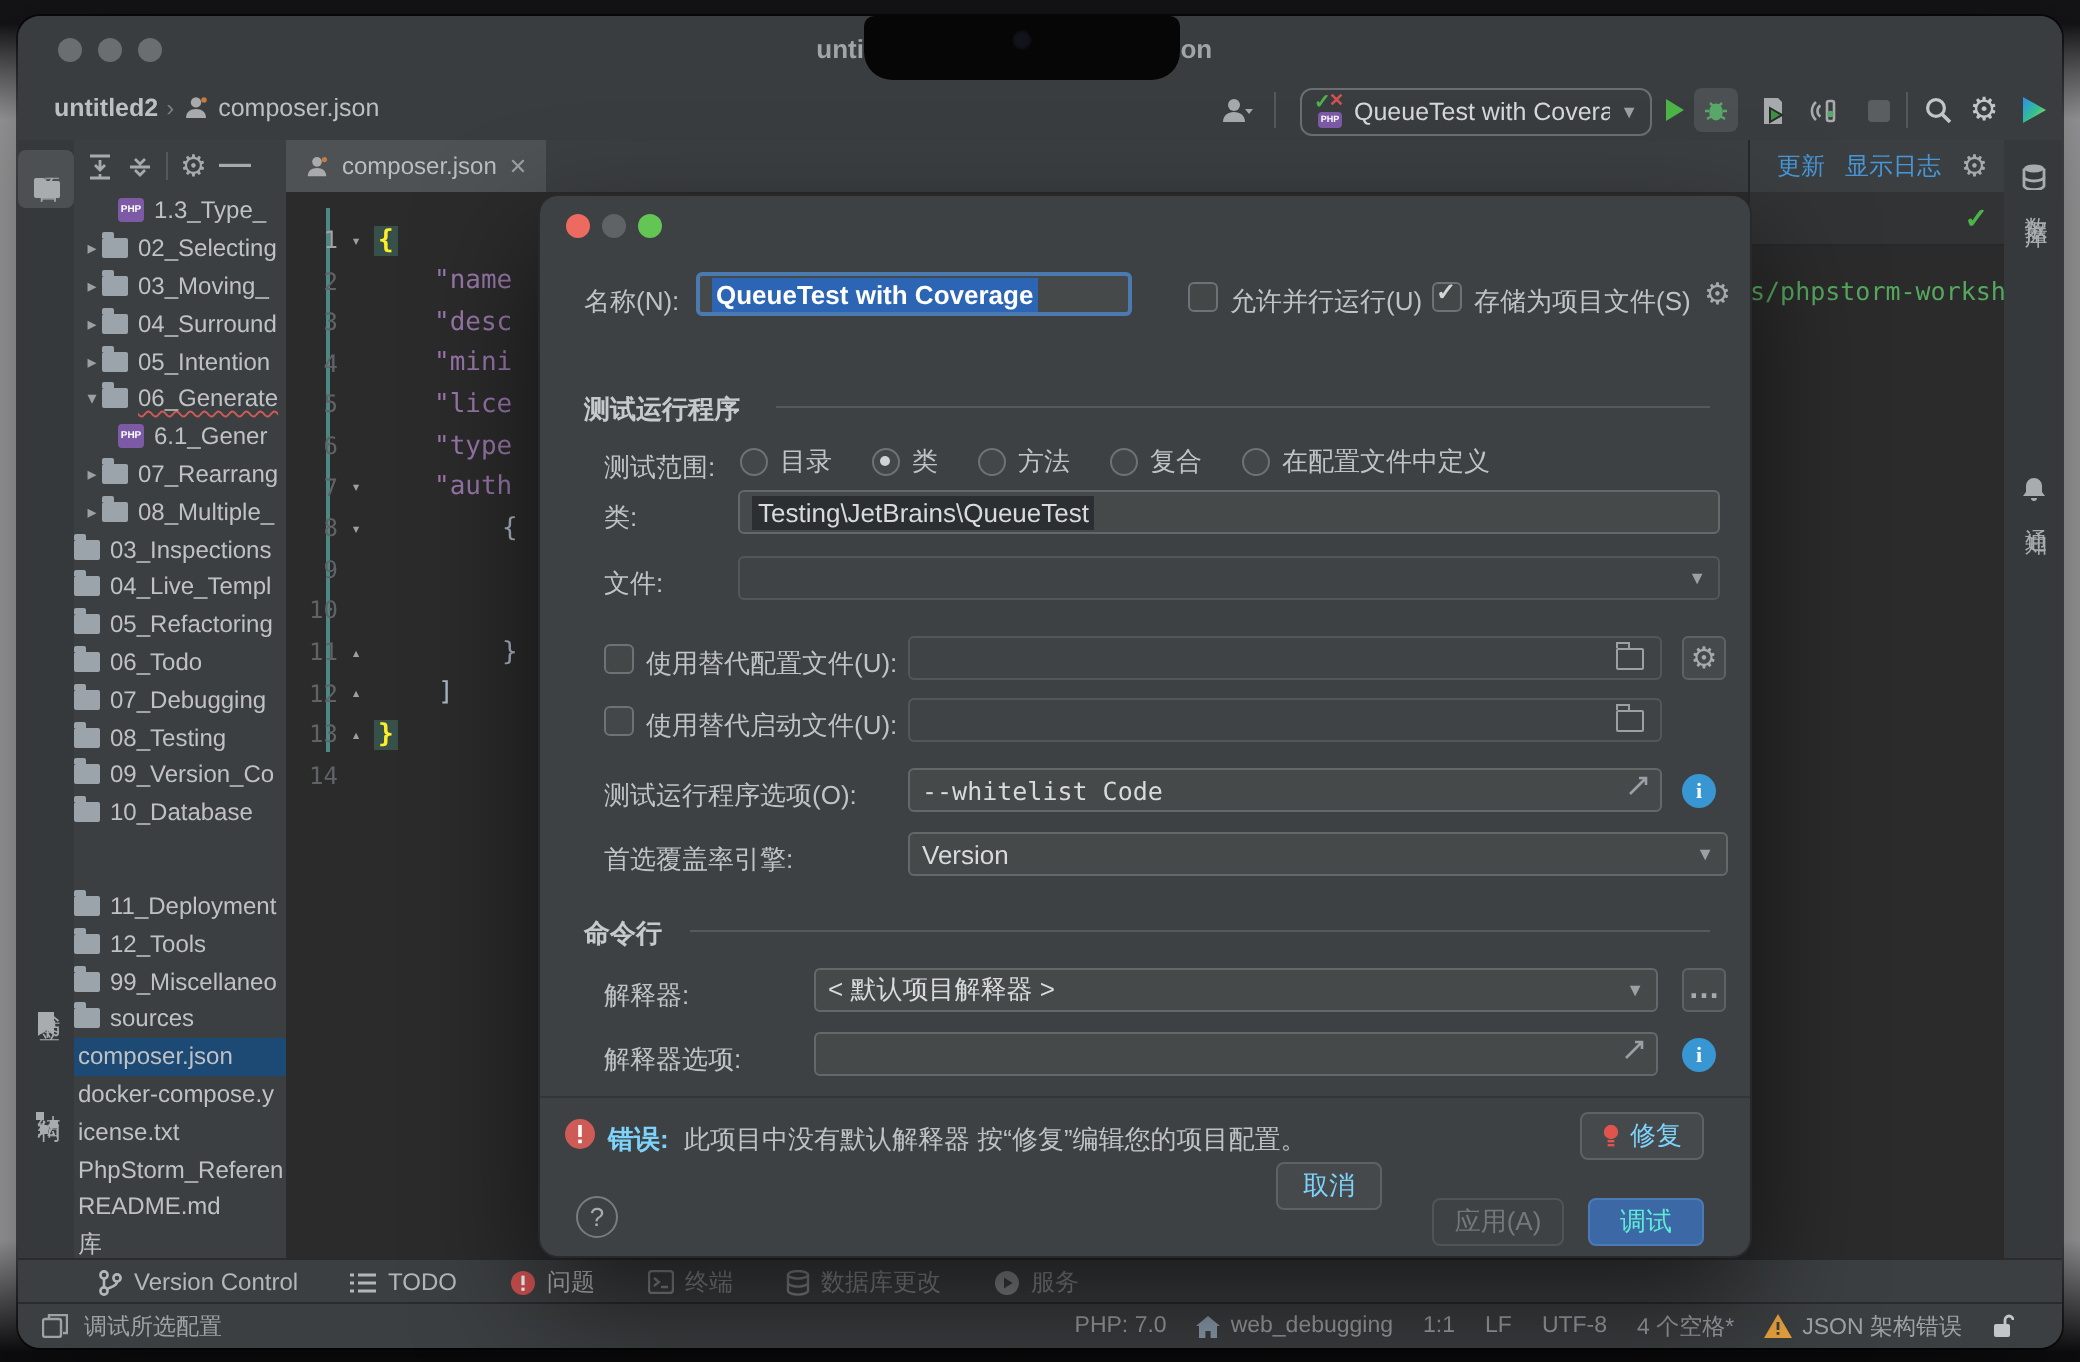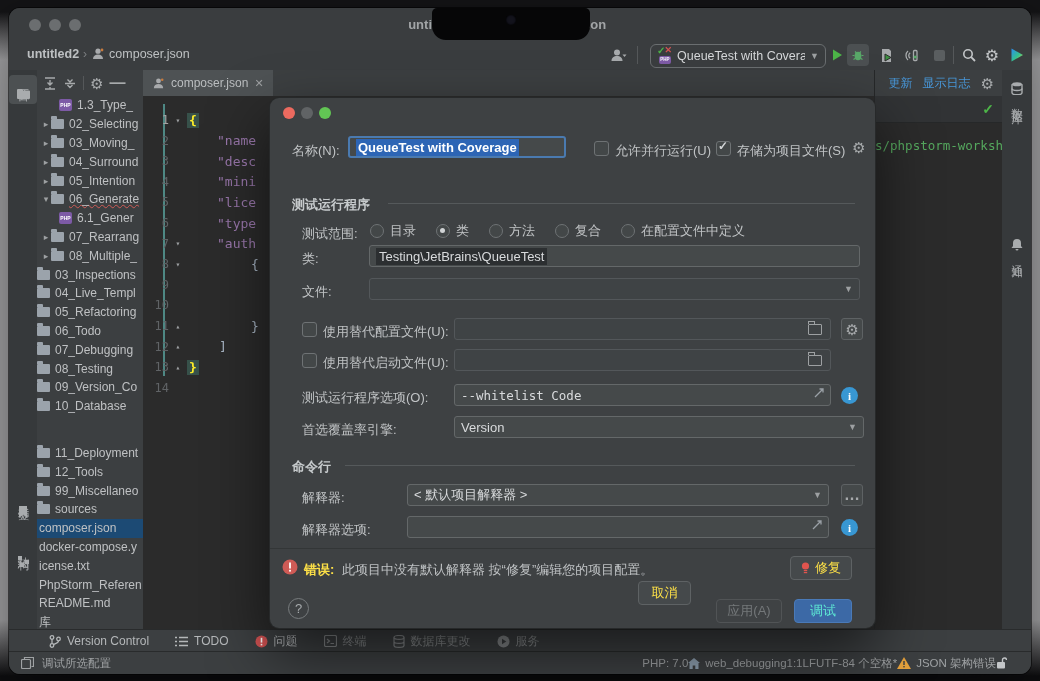--- a/index.html
+++ b/index.html
@@ -57,39 +57,39 @@
   #rpanel .band2{position:absolute;left:0;top:26px;right:0;height:26px;background:#313335;display:flex;align-items:center;justify-content:flex-end;gap:10px;padding-right:8px;border-bottom:1px solid #262829;}
   #rpanel .link{color:#4896d8;font-size:12px;}
   #greenpath{position:absolute;left:0;top:68px;color:#55a85e;font-family:"DejaVu Sans Mono",monospace;font-size:12.5px;white-space:nowrap;}
   #moredots{position:absolute;right:37px;top:66px;color:#a7aaac;font-size:13px;font-weight:bold;}
   
   #twbar{position:absolute;left:0;right:0;bottom:22px;height:22px;background:#3c3f41;border-top:1px solid #292b2c;display:flex;align-items:center;gap:26px;padding-left:40px;font-size:12px;color:#b4b7b9;}
   .twitem{display:flex;align-items:center;gap:6px;}
   .twitem.dim{color:#85888a;}
   #statusbar{position:absolute;left:0;right:0;bottom:0;height:22px;background:#3c3f41;border-top:1px solid #292b2c;font-size:11.5px;color:#9fa2a4;}
   #status-left{position:absolute;left:12px;top:0;height:22px;display:flex;align-items:center;gap:8px;}
-  #status-right{position:absolute;right:24px;top:0;height:22px;display:flex;align-items:center;}
+  #status-right{position:absolute;right:24px;top:0;height:22px;display:flex;align-items:center;gap:15px;}
   .sitem{display:flex;align-items:center;gap:5px;}
   
   #dlg{position:absolute;left:270px;top:98px;width:605px;height:530px;background:#3e4143;border-radius:9px;
     box-shadow:0 0 0 1px #27292a,0 24px 60px rgba(0,0,0,.6);}
   #dlg-title{position:absolute;left:0;top:7px;width:100%;text-align:center;color:#b9bcbe;font-size:13px;font-weight:bold;}
   .dtl{position:absolute;top:9px;width:12px;height:12px;border-radius:50%;}
   .dlabel{position:absolute;color:#c0c3c5;font-size:13px;white-space:nowrap;}
   .field{position:absolute;height:22px;background:#45494a;border:1px solid #646869;border-radius:3px;box-sizing:border-box;
     display:flex;align-items:center;padding:0 6px;font-size:13px;color:#d8dadc;}
   .field.disabled{background:#3f4345;border-color:#53575a;color:#8a8e91;}
   .caret{position:absolute;right:6px;color:#9da0a2;font-size:9px;}
   .sechdr{position:absolute;color:#c6cacc;font-size:13px;font-weight:bold;}
   .secline{position:absolute;height:1px;background:#55595b;}
   .cb{position:absolute;width:15px;height:15px;border:1.5px solid #6e7274;border-radius:3px;box-sizing:border-box;background:#434748;}
   .cb.on:after{content:"✓";position:absolute;left:1px;top:-3px;color:#d3d6d8;font-size:12px;font-weight:bold;}
   .radio{width:14px;height:14px;border:1.5px solid #6e7274;border-radius:50%;box-sizing:border-box;position:relative;background:#434748;}
   .radio.on:after{content:"";position:absolute;left:3px;top:3px;width:5px;height:5px;border-radius:50%;background:#d0d3d5;}
-  .btn{position:absolute;height:24px;background:#45494b;border:1px solid #5e6264;border-radius:4px;color:#fde047;
+  .btn{position:absolute;height:24px;background:#45494b;border:1px solid #5e6264;border-radius:4px;color:#7dd3fc;
     font-size:13px;display:flex;align-items:center;justify-content:center;box-sizing:border-box;gap:5px;}
   .btn.primary{background:#3c69a6;border-color:#4a7ab8;color:#5eead4;}
   .btn.disabled{background:#3f4244;border-color:#515456;color:#74787a;}
   .sqbtn{position:absolute;width:22px;height:22px;background:#45494a;border:1px solid #5e6264;border-radius:3px;box-sizing:border-box;
     display:flex;align-items:center;justify-content:center;color:#a7aaac;}
   .infobtn{position:absolute;width:17px;height:17px;border-radius:50%;background:#3897d3;color:#fff;font-size:11px;font-weight:bold;
     display:flex;align-items:center;justify-content:center;font-family:"Liberation Serif",serif;}
   .mini-folder{width:12px;height:9px;border:1.5px solid #9da0a2;border-radius:1px;position:relative;}
   .mini-folder:before{content:"";position:absolute;left:-1px;top:-4px;width:5px;height:2px;border:1.5px solid #9da0a2;border-bottom:none;}
   .selspan{background:#2d65b5;color:#fff;font-weight:bold;padding:1px 2px;}
@@ -680,21 +680,21 @@
 
   <span class="secline" style="left:0;top:450px;width:605px;background:#333637"></span>
 
   <span class="abs" style="left:12px;top:461px">
     <svg width="16" height="16" viewBox="0 0 16 16">
         <circle cx="8" cy="8" r="7.5" fill="#cf5b56"></circle>
         <rect x="7.1" y="3.5" width="1.8" height="6" fill="#fff"></rect>
         <rect x="7.1" y="10.8" width="1.8" height="1.8" fill="#fff"></rect>
       </svg>
   </span>
-  <span class="dlabel" style="left:34px;top:463px;font-weight:bold;color:#fde047">错误:</span>
+  <span class="dlabel" style="left:34px;top:463px;font-weight:bold;color:#7dd3fc">错误:</span>
   <span class="dlabel" style="left:72px;top:463px;color:#bfc2c4">此项目中没有默认解释器 按“修复”编辑您的项目配置。</span>
   <span class="btn" style="left:520px;top:458px;width:62px">
     <svg width="9" height="13" viewBox="0 0 9 13">
         <circle cx="4.5" cy="4" r="3.6" fill="#e0544e"></circle>
         <rect x="2.8" y="8" width="3.4" height="1.2" fill="#e0544e"></rect>
         <rect x="2.8" y="10" width="3.4" height="1.2" fill="#e0544e"></rect>
       </svg>
     <span>修复</span>
   </span>
 

